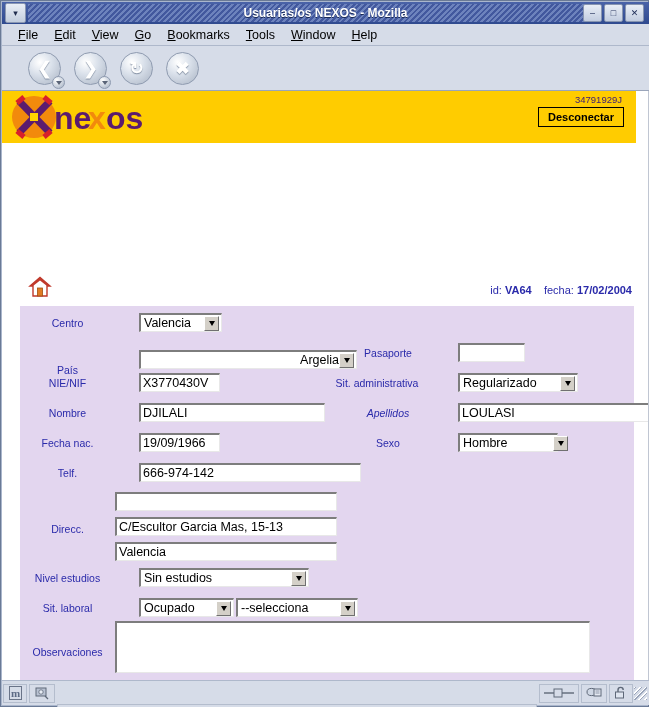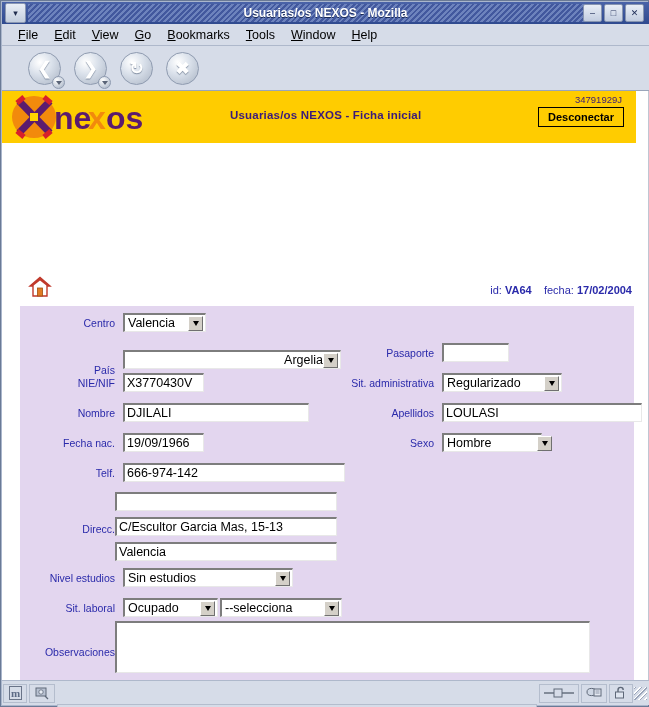--- a/index.html
+++ b/index.html
@@ -169,22 +169,22 @@
     font-size:11px;color:#2a2aaa;font-weight:bold;
   }
   #idline .lbl{font-weight:normal;}
   
   #panel{
     position:absolute;left:18px;top:215px;width:614px;height:450px;
     background:#e3d6ef;
   }
   .row{position:absolute;display:flex;align-items:center;}
   .flabel{
-    color:#2a2aaa;font-size:10.5px;text-align:right;
-    padding-right:8px;white-space:nowrap;
+    color:#2a2aaa;font-size:10.5px;text-align:center;
+    padding-right:24px;white-space:nowrap;
   }
   .tinput{
     background:#ffffff;
     border-top:2px solid #7d7d7d;border-left:2px solid #7d7d7d;
     border-right:1px solid #e8e8e8;border-bottom:1px solid #e8e8e8;
     font-family:"Liberation Sans",sans-serif;font-size:12.5px;color:#000;
     padding:1px 2px;box-sizing:border-box;height:19px;line-height:15px;
   }
   .tsel{
     background:#ffffff;
@@ -334,21 +334,20 @@
             <path d="M34 4 L41 10" stroke="#d8202a" stroke-width="5"></path>
             <path d="M7 38 L14 44" stroke="#d8202a" stroke-width="5"></path>
             <path d="M34 44 L41 38" stroke="#d8202a" stroke-width="5"></path>
             <rect x="20" y="20" width="8" height="8" fill="#ffd400"></rect>
           </g>
           <text x="44" y="36" font-family="Liberation Sans, sans-serif" font-size="32" font-weight="bold" fill="#5b1b6e">ne</text>
           <text x="78" y="36" font-family="Liberation Sans, sans-serif" font-size="32" font-weight="bold" fill="#f28a0c">x</text>
           <text x="96" y="36" font-family="Liberation Sans, sans-serif" font-size="32" font-weight="bold" fill="#5b1b6e">os</text>
         </svg>
       </div>
-      <div id="banner-title">Usuarias/os NEXOS - Ficha inicial</div>
       <div id="banner-id">34791929J</div>
       <div id="logout-btn">Desconectar</div>
     </div>
 
     <div id="home-icon">
       <svg width="24" height="24" viewBox="0 0 24 24">
         <path d="M2 11 L12 2.5 L22 11 L19 11 L19 21 L5 21 L5 11 Z" fill="#ffffff" stroke="#c0392b" stroke-width="1.4"></path>
         <path d="M2 11 L12 2.5 L22 11 L19 11 L12 5.5 L5 11 Z" fill="#c0392b"></path>
         <rect x="9.5" y="13" width="5" height="8" fill="#e07b24" stroke="#a05010" stroke-width="0.8"></rect>
       </svg>
@@ -394,21 +393,21 @@
           <span>Regularizado</span>
           <span class="arrow-box"></span>
         </div>
       </div>
 
       <div class="row" style="left:0;top:97px;">
         <div class="flabel" style="width:95px;">Nombre</div>
         <div class="tinput" style="width:186px;">DJILALI</div>
       </div>
       <div class="row" style="left:322px;top:97px;">
-        <div class="flabel" style="width:92px;">Apellidos</div>
+        <div class="flabel" style="width:92px;font-style:italic;">Apellidos</div>
         <div class="tinput" style="width:200px;">LOULASI</div>
       </div>
 
       <div class="row" style="left:0;top:127px;">
         <div class="flabel" style="width:95px;">Fecha nac.</div>
         <div class="tinput" style="width:81px;">19/09/1966</div>
       </div>
       <div class="row" style="left:322px;top:127px;">
         <div class="flabel" style="width:92px;">Sexo</div>
         <div class="tsel" style="width:100px;gap:46px;">

